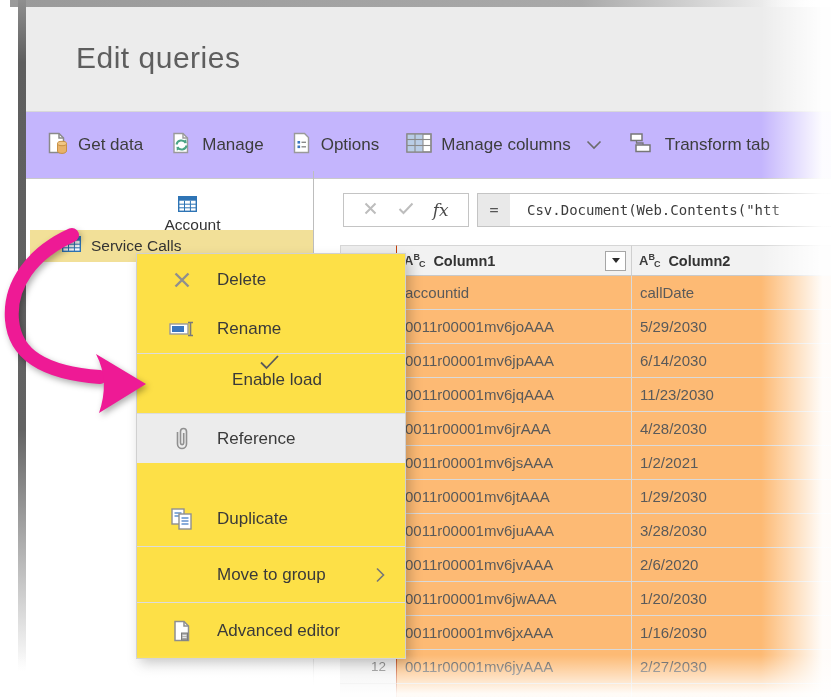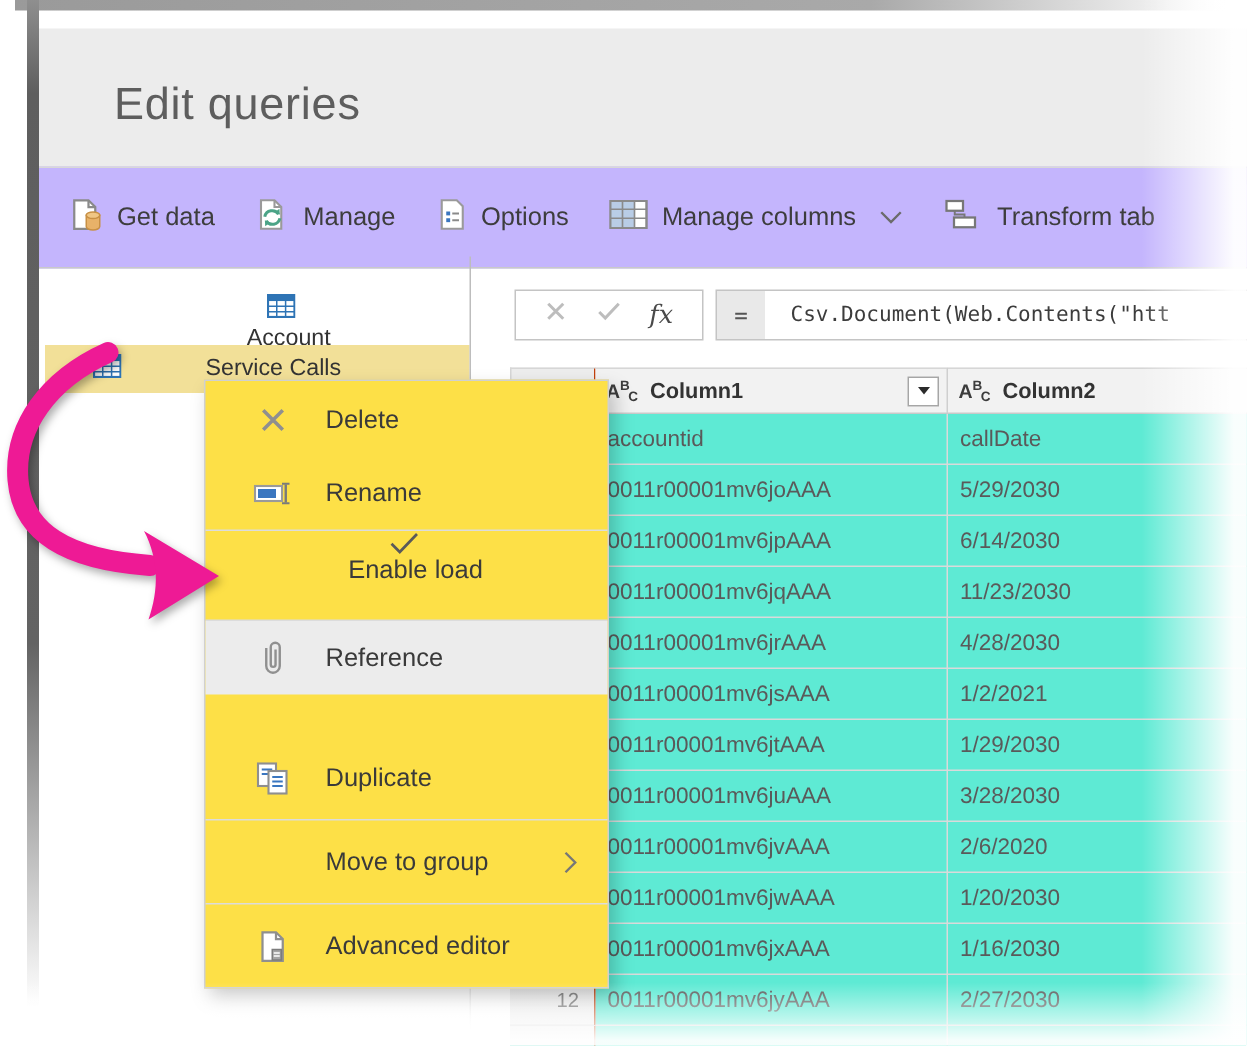--- a/index.html
+++ b/index.html
@@ -7,49 +7,49 @@
   #stage {
     position:relative; width:831px; height:697px; overflow:hidden;
     background:#fff; font-family:"Liberation Sans", sans-serif;
   }
   
   .top-frame { position:absolute; left:10px; top:0; width:815px; height:7px; z-index:6;
     background:linear-gradient(to right,#9a9a9a,#a9a9a9 70%,rgba(170,170,170,0) 99%); }
   .left-frame { position:absolute; left:18px; top:0; width:8px; height:692px; z-index:6;
     background:linear-gradient(to bottom,#8f8f8f,#5e5e5e 9%,#636363 62%,rgba(130,130,130,0) 97%); }
   
-  .titlebar { position:absolute; left:26px; top:7px; width:805px; height:104px; background:#ececec;margin-top:12px; }
+  .titlebar { position:absolute; left:26px; top:7px; width:805px; height:104px; background:#ececec; }
   .title { position:absolute; left:50px; top:34px; font-size:30px; font-weight:300; color:#5e5e5e; letter-spacing:.5px; }
   
   .toolbar { position:absolute; left:26px; top:111px; width:805px; height:68px; background:#c4b5fd;
     border-top:1px solid #d8d8d8; border-bottom:1px solid #c9c9c9;
     display:flex; align-items:center; padding-left:20px; }
   .tb-item { display:flex; align-items:center; gap:9px; margin-right:27px; font-size:17px; color:#3d3d3d; white-space:nowrap; cursor:default; }
   .tb-item svg { flex:0 0 auto; }
   
   .q-row { position:absolute; display:flex; align-items:center; font-size:15.5px; color:#333; }
   .q-account { left:26px; top:196px; width:287px; height:30px; padding-left:36px;flex-direction:column; }
-  .q-service { left:30px; top:230px; width:283px; height:32px; padding-left:32px; background:#f2e098;gap:46px; }
+  .q-service { left:30px; top:230px; width:283px; height:32px; padding-left:32px; background:#f2e098; }
   .q-row .q-label { margin-left:10px; }
   .pane-divider { position:absolute; left:313px; top:171px; width:1px; height:516px; z-index:1;
     background:linear-gradient(to bottom,#bdbdbd 85%,rgba(189,189,189,0)); }
   
   .fx-box { position:absolute; left:343px; top:193px; width:126px; height:34px; border:1px solid #c4c4c4;
     background:#fff; display:flex; align-items:center; justify-content:space-evenly; }
   .fx-label { font-style:italic; font-family:"DejaVu Serif", serif; font-size:17px; color:#4a4a4a; }
   .formula-box { position:absolute; left:477px; top:193px; width:361px; height:34px; border:1px solid #c4c4c4;
     background:#fff; display:flex; align-items:stretch; overflow:hidden; }
   .eq-chip { width:32px; background:#e9e9e9; display:flex; align-items:center; justify-content:center;
     font-family:"DejaVu Sans Mono", monospace; font-size:15px; color:#555; }
   .formula-text { display:flex; align-items:center; padding-left:17px; font-family:"DejaVu Sans Mono", monospace;
     font-size:14px; color:#3c3c3c; white-space:pre; }
   
   .grid { position:absolute; left:340px; top:245px; width:491px; z-index:2; }
   .g-head { display:flex; height:31px; }
-  .g-row { display:flex; height:34px; background:#5eead4; }
+  .g-row { display:flex; height:34px; background:#fdba74; }
   .gut { width:57px; background:#efefef; border-right:1px solid #c2410c; border-bottom:1px solid #dadada;
     display:flex; align-items:center; justify-content:flex-end; padding-right:10px; color:#6f6f6f; font-size:13.5px; }
   .g-head .gut { background:#ededed; border-top:1px solid #d6d6d6; border-left:1px solid #d6d6d6; }
   .hc { background:#f2f2f2; border-top:1px solid #d6d6d6; border-right:1px solid #cfcfcf; border-bottom:1px solid #c9c9c9;
     display:flex; align-items:center; padding-left:7px; font-size:14.5px; font-weight:bold; color:#333; }
   .hc1 { width:235px; } .hc2 { flex:1; border-right:none; }
   .c1 { width:235px; border-right:1px solid #dadada; border-bottom:1px solid #dadada;
     display:flex; align-items:center; padding-left:8px; font-size:15px; color:#5a5a5a; white-space:nowrap; overflow:hidden; }
   .c2 { flex:1; border-bottom:1px solid #dadada;
     display:flex; align-items:center; padding-left:8px; font-size:15px; color:#5a5a5a; white-space:nowrap; overflow:hidden; }

